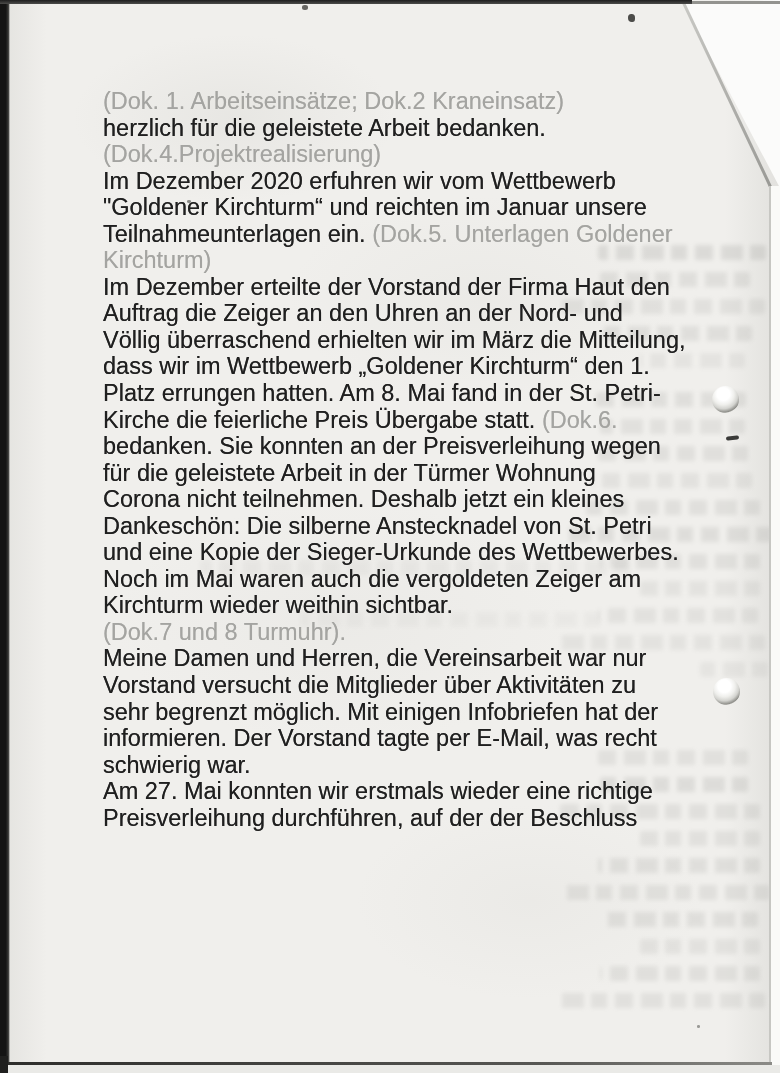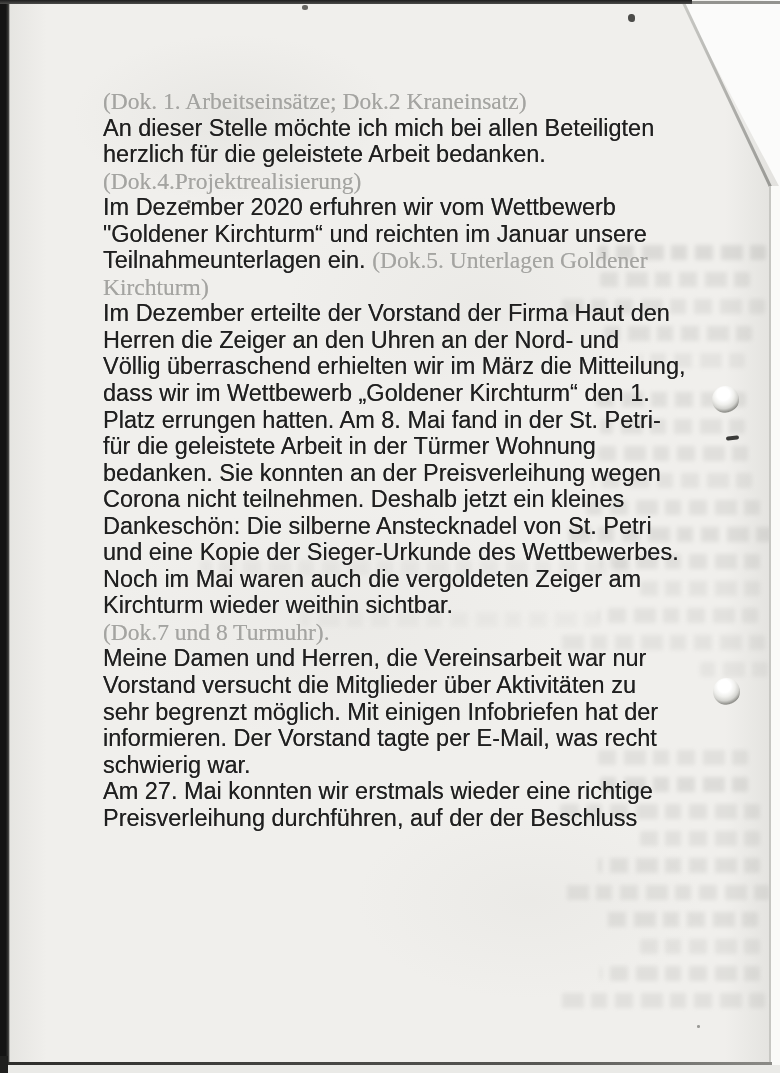--- a/index.html
+++ b/index.html
@@ -19,21 +19,21 @@
       radial-gradient(250px 140px at 68% 84%, rgba(198,198,193,.12), transparent 70%),
       linear-gradient(90deg, rgba(180,180,175,.22), rgba(0,0,0,0) 6%, rgba(0,0,0,0) 93%, rgba(188,188,184,.28));
   }
   
   .textblock{
     left:103px;top:88px;width:660px;
     font-size:23.5px;line-height:26.55px;
   }
   .tline{white-space:pre;}
   .seg-body{color:var(--ink,#1f1f1f);text-shadow:0 0 .6px rgba(28,28,28,.75);}
-  .seg-annotation{color:var(--annot,#a4a4a1);text-shadow:0 0 .5px rgba(158,158,155,.55);font-family:Liberation Serif, serif;}
+  .seg-annotation{color:var(--annot,#a4a4a1);text-shadow:0 0 .5px rgba(158,158,155,.55);}
   
   .ghost{
     position:absolute;height:15px;border-radius:3px;
     filter:blur(2px);transform:scaleX(-1);
     background:repeating-linear-gradient(90deg,
       #8c8c88 0 16px, transparent 16px 23px,
       #8c8c88 23px 45px, transparent 45px 53px,
       #8c8c88 53px 71px, transparent 71px 79px);
   }
   
@@ -94,34 +94,34 @@
     <div class="ghost" style="left: 598px; top: 858px; width: 162px; opacity: 0.16;"></div>
     <div class="ghost" style="left: 560px; top: 885px; width: 210px; opacity: 0.15;"></div>
     <div class="ghost" style="left: 600px; top: 912px; width: 158px; opacity: 0.16;"></div>
     <div class="ghost" style="left: 640px; top: 939px; width: 120px; opacity: 0.13;"></div>
     <div class="ghost" style="left: 600px; top: 966px; width: 160px; opacity: 0.15;"></div>
     <div class="ghost" style="left: 560px; top: 993px; width: 205px; opacity: 0.14;"></div>
   </div>
 
 <div class="layer textblock" id="textblock">
     <div class="tline"><span class="seg-annotation">(Dok. 1. Arbeitseinsätze; Dok.2 Kraneinsatz)</span></div>
-    <div class="tline"><span class="seg-body">An dieser Stelle möchte ich mich bei allen Beteiligten</span></div>
     <div class="tline"><span class="seg-body">herzlich für die geleistete Arbeit bedanken.</span></div>
     <div class="tline"><span class="seg-annotation">(Dok.4.Projektrealisierung)</span></div>
     <div class="tline"><span class="seg-body">Im Dezember 2020 erfuhren wir vom Wettbewerb</span></div>
     <div class="tline"><span class="seg-body">"Goldener Kirchturm“ und reichten im Januar unsere</span></div>
     <div class="tline"><span class="seg-body">Teilnahmeunterlagen ein. </span><span class="seg-annotation">(Dok.5. Unterlagen Goldener</span></div>
     <div class="tline"><span class="seg-annotation">Kirchturm)</span></div>
     <div class="tline"><span class="seg-body">Im Dezember erteilte der Vorstand der Firma Haut den</span></div>
-    <div class="tline"><span class="seg-body">Herren die Zeiger an den Uhren an der Nord- und</span></div>
+    <div class="tline"><span class="seg-body">Auftrag die Zeiger an den Uhren an der Nord- und</span></div>
     <div class="tline"><span class="seg-body">Völlig überraschend erhielten wir im März die Mitteilung,</span></div>
     <div class="tline"><span class="seg-body">dass wir im Wettbewerb „Goldener Kirchturm“ den 1.</span></div>
     <div class="tline"><span class="seg-body">Platz errungen hatten. Am 8. Mai fand in der St. Petri-</span></div>
+    <div class="tline"><span class="seg-body">Kirche die feierliche Preis Übergabe statt. </span><span class="seg-annotation">(Dok.6.</span></div>
+    <div class="tline"><span class="seg-body">bedanken. Sie konnten an der Preisverleihung wegen</span></div>
     <div class="tline"><span class="seg-body">für die geleistete Arbeit in der Türmer Wohnung</span></div>
-    <div class="tline"><span class="seg-body">bedanken. Sie konnten an der Preisverleihung wegen</span></div>
     <div class="tline"><span class="seg-body">Corona nicht teilnehmen. Deshalb jetzt ein kleines</span></div>
     <div class="tline"><span class="seg-body">Dankeschön: Die silberne Anstecknadel von St. Petri</span></div>
     <div class="tline"><span class="seg-body">und eine Kopie der Sieger-Urkunde des Wettbewerbes.</span></div>
     <div class="tline"><span class="seg-body">Noch im Mai waren auch die vergoldeten Zeiger am</span></div>
     <div class="tline"><span class="seg-body">Kirchturm wieder weithin sichtbar.</span></div>
     <div class="tline"><span class="seg-annotation">(Dok.7 und 8 Turmuhr).</span></div>
     <div class="tline"><span class="seg-body">Meine Damen und Herren, die Vereinsarbeit war nur</span></div>
     <div class="tline"><span class="seg-body">Vorstand versucht die Mitglieder über Aktivitäten zu</span></div>
     <div class="tline"><span class="seg-body">sehr begrenzt möglich. Mit einigen Infobriefen hat der</span></div>
     <div class="tline"><span class="seg-body">informieren. Der Vorstand tagte per E-Mail, was recht</span></div>

